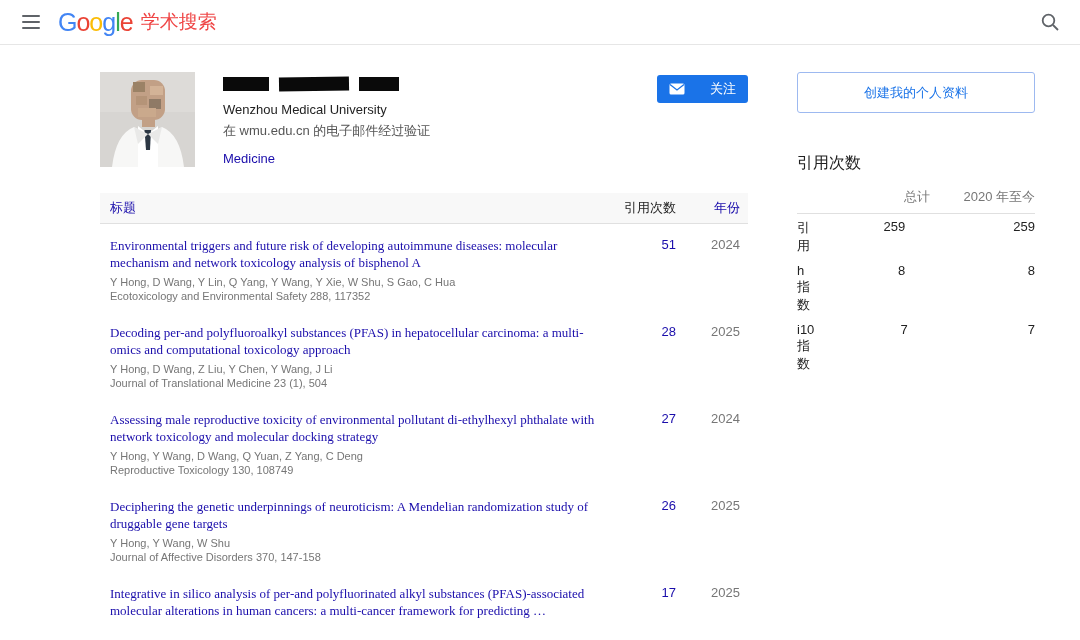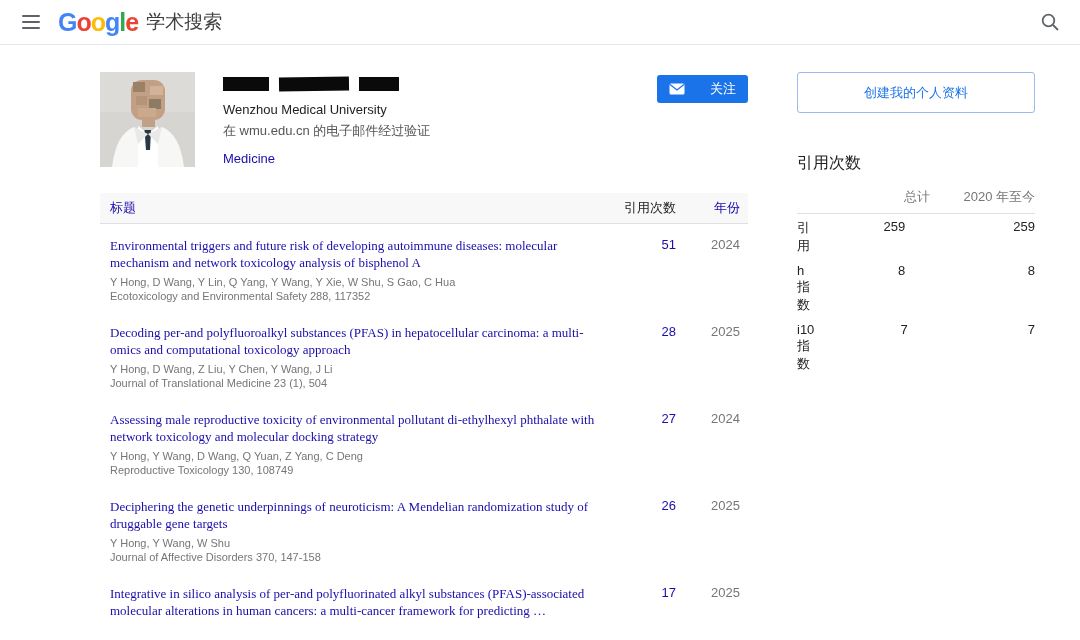--- a/index.html
+++ b/index.html
@@ -19,28 +19,28 @@
     padding: 0 14px;
     border-bottom: 1px solid #e6e6e6;
     background: #ffffff;
   }
   .menu-btn {
     width: 34px; height: 34px;
     display: flex; flex-direction: column; justify-content: center; gap: 4px;
     padding: 0 8px; cursor: pointer;
   }
   .menu-btn span { display: block; height: 2px; background: #5f6368; border-radius: 1px; }
-  .logo { font-size: 25px; letter-spacing: -1px; margin-left: 10px; cursor: pointer; font-weight: 700;}
+  .logo { font-size: 25px; letter-spacing: -1px; margin-left: 10px; cursor: pointer; font-weight: 400;}
   .logo .l1 { color: #4285F4; }
   .logo .l2 { color: #EA4335; }
   .logo .l3 { color: #FBBC05; }
   .logo .l4 { color: #4285F4; }
   .logo .l5 { color: #34A853; }
   .logo .l6 { color: #EA4335; }
-  .product-name { font-size: 19px; color: #404040; margin-left: 8px; }
+  .product-name { font-size: 19px; color: #ef4444; margin-left: 8px; }
   .search-btn { margin-left: auto; cursor: pointer; padding: 6px; display:flex; }
 
   
   .content { display: flex; padding: 27px 0 0 100px; }
   .main { width: 648px; }
   .side { width: 238px; margin-left: 49px; }
 
   
   .profile { display: flex; margin-bottom: 26px; }
   .avatar { width: 95px; height: 95px; flex: 0 0 95px; margin-right: 28px; overflow: hidden; }

